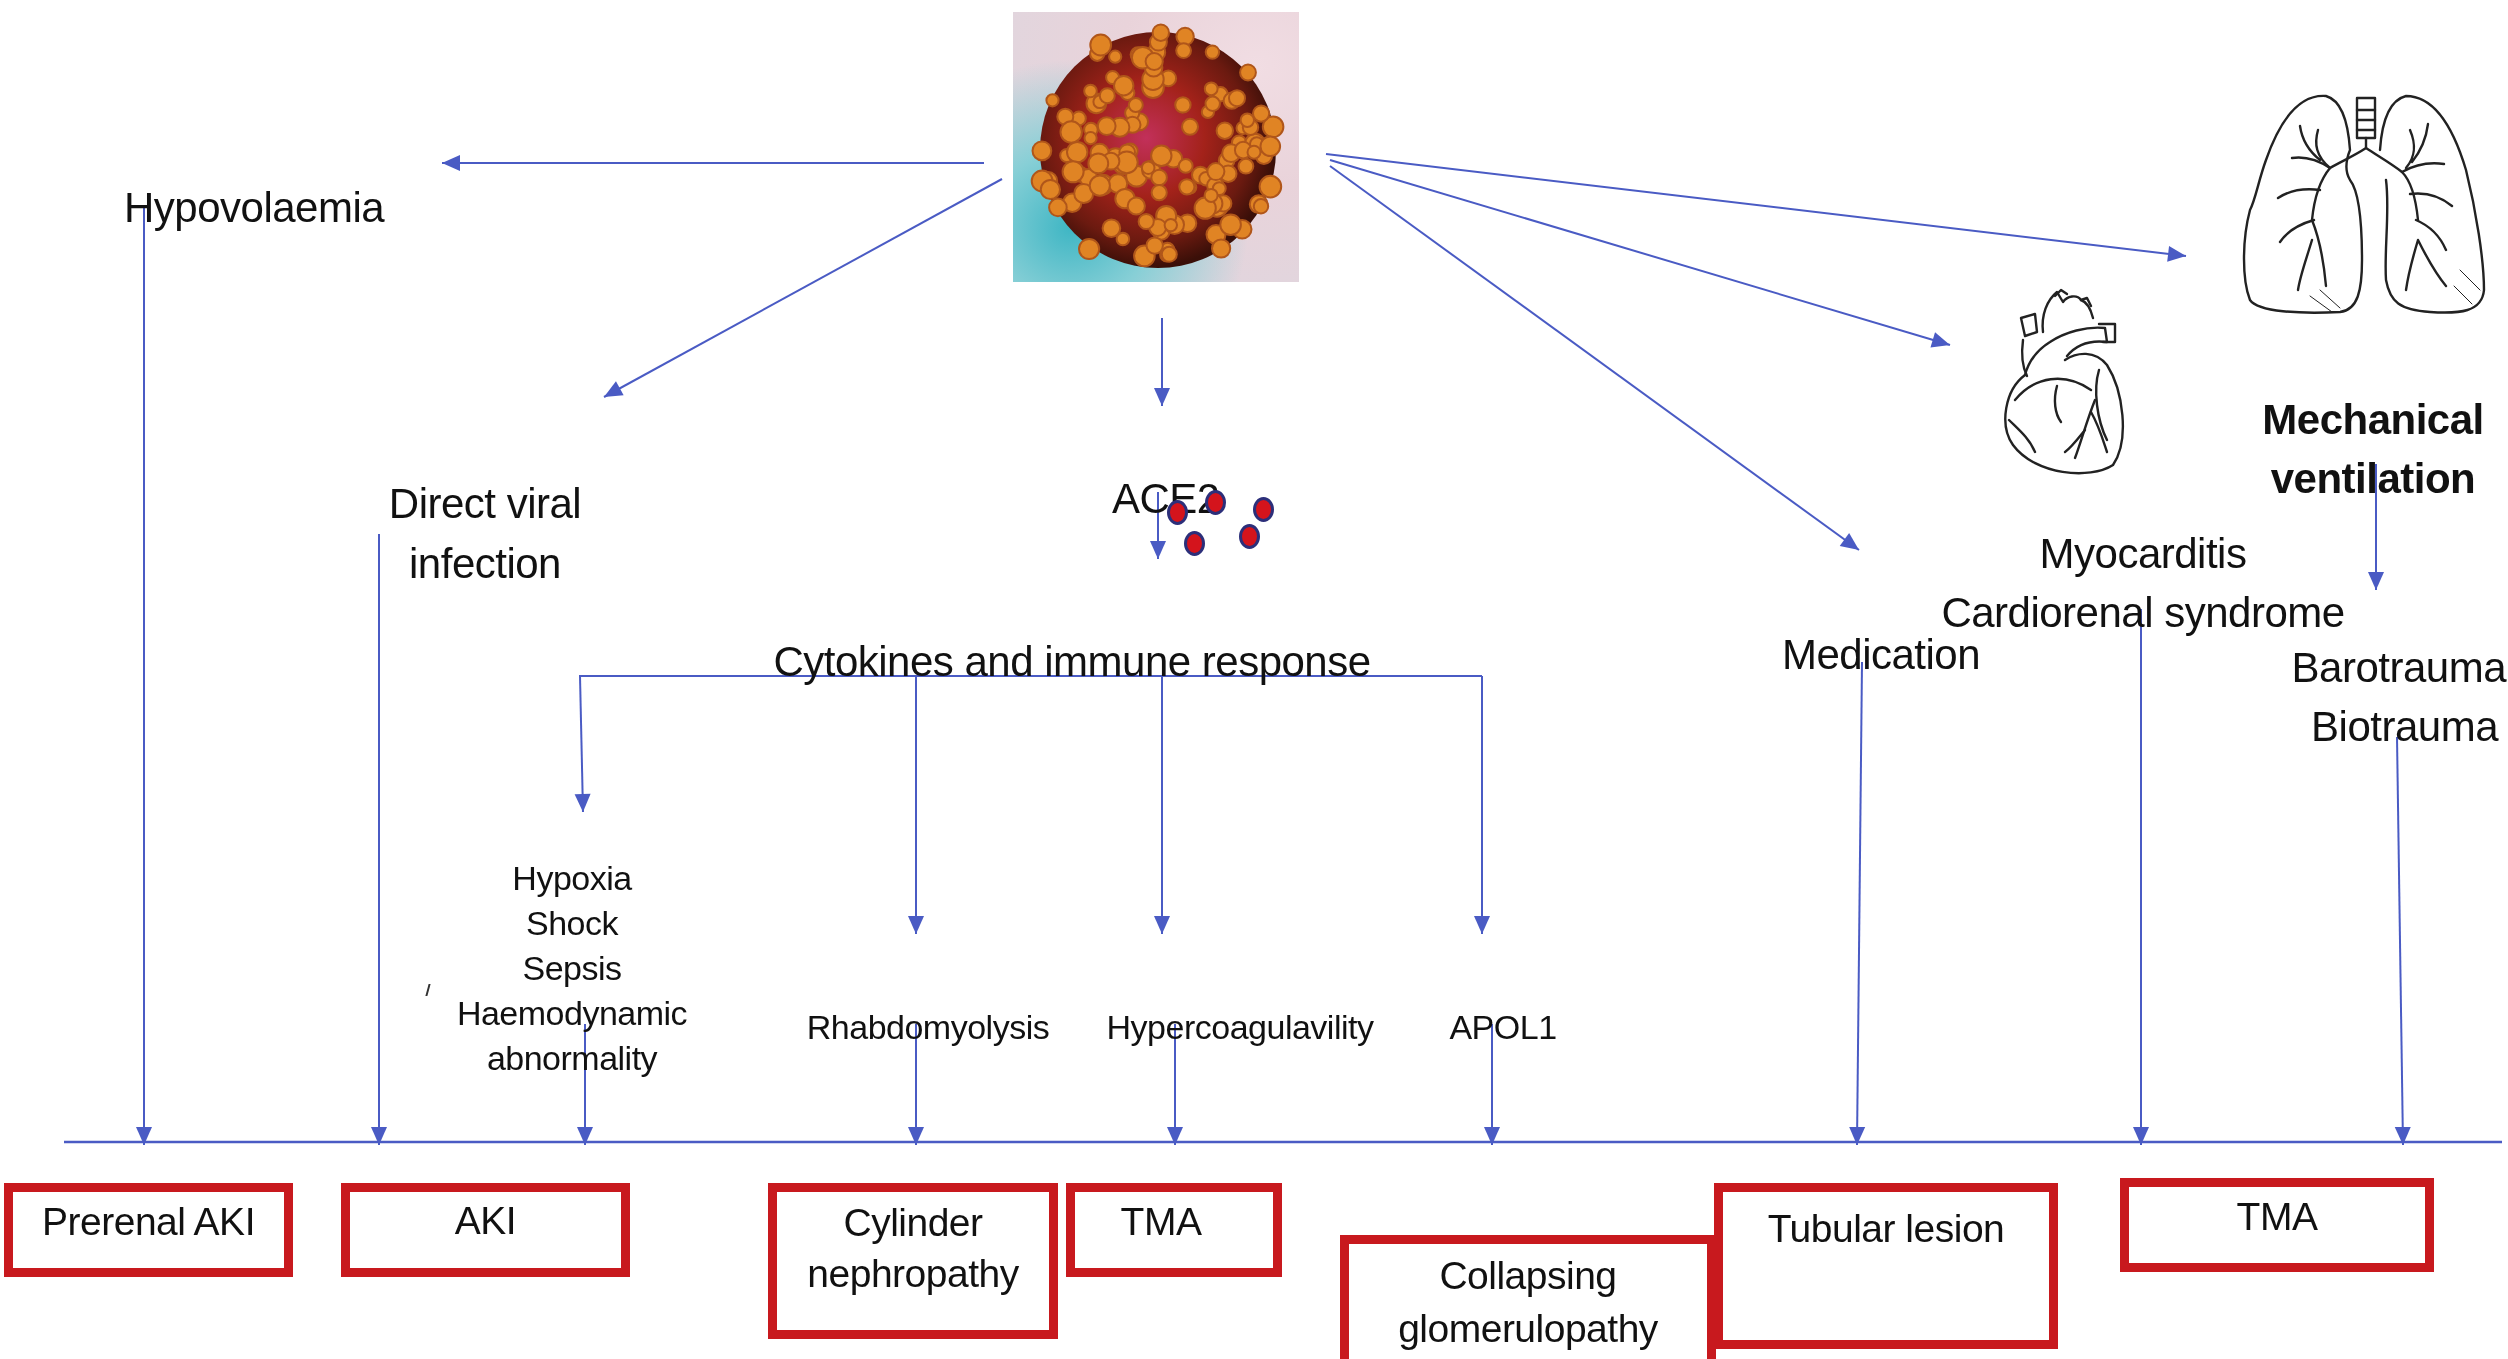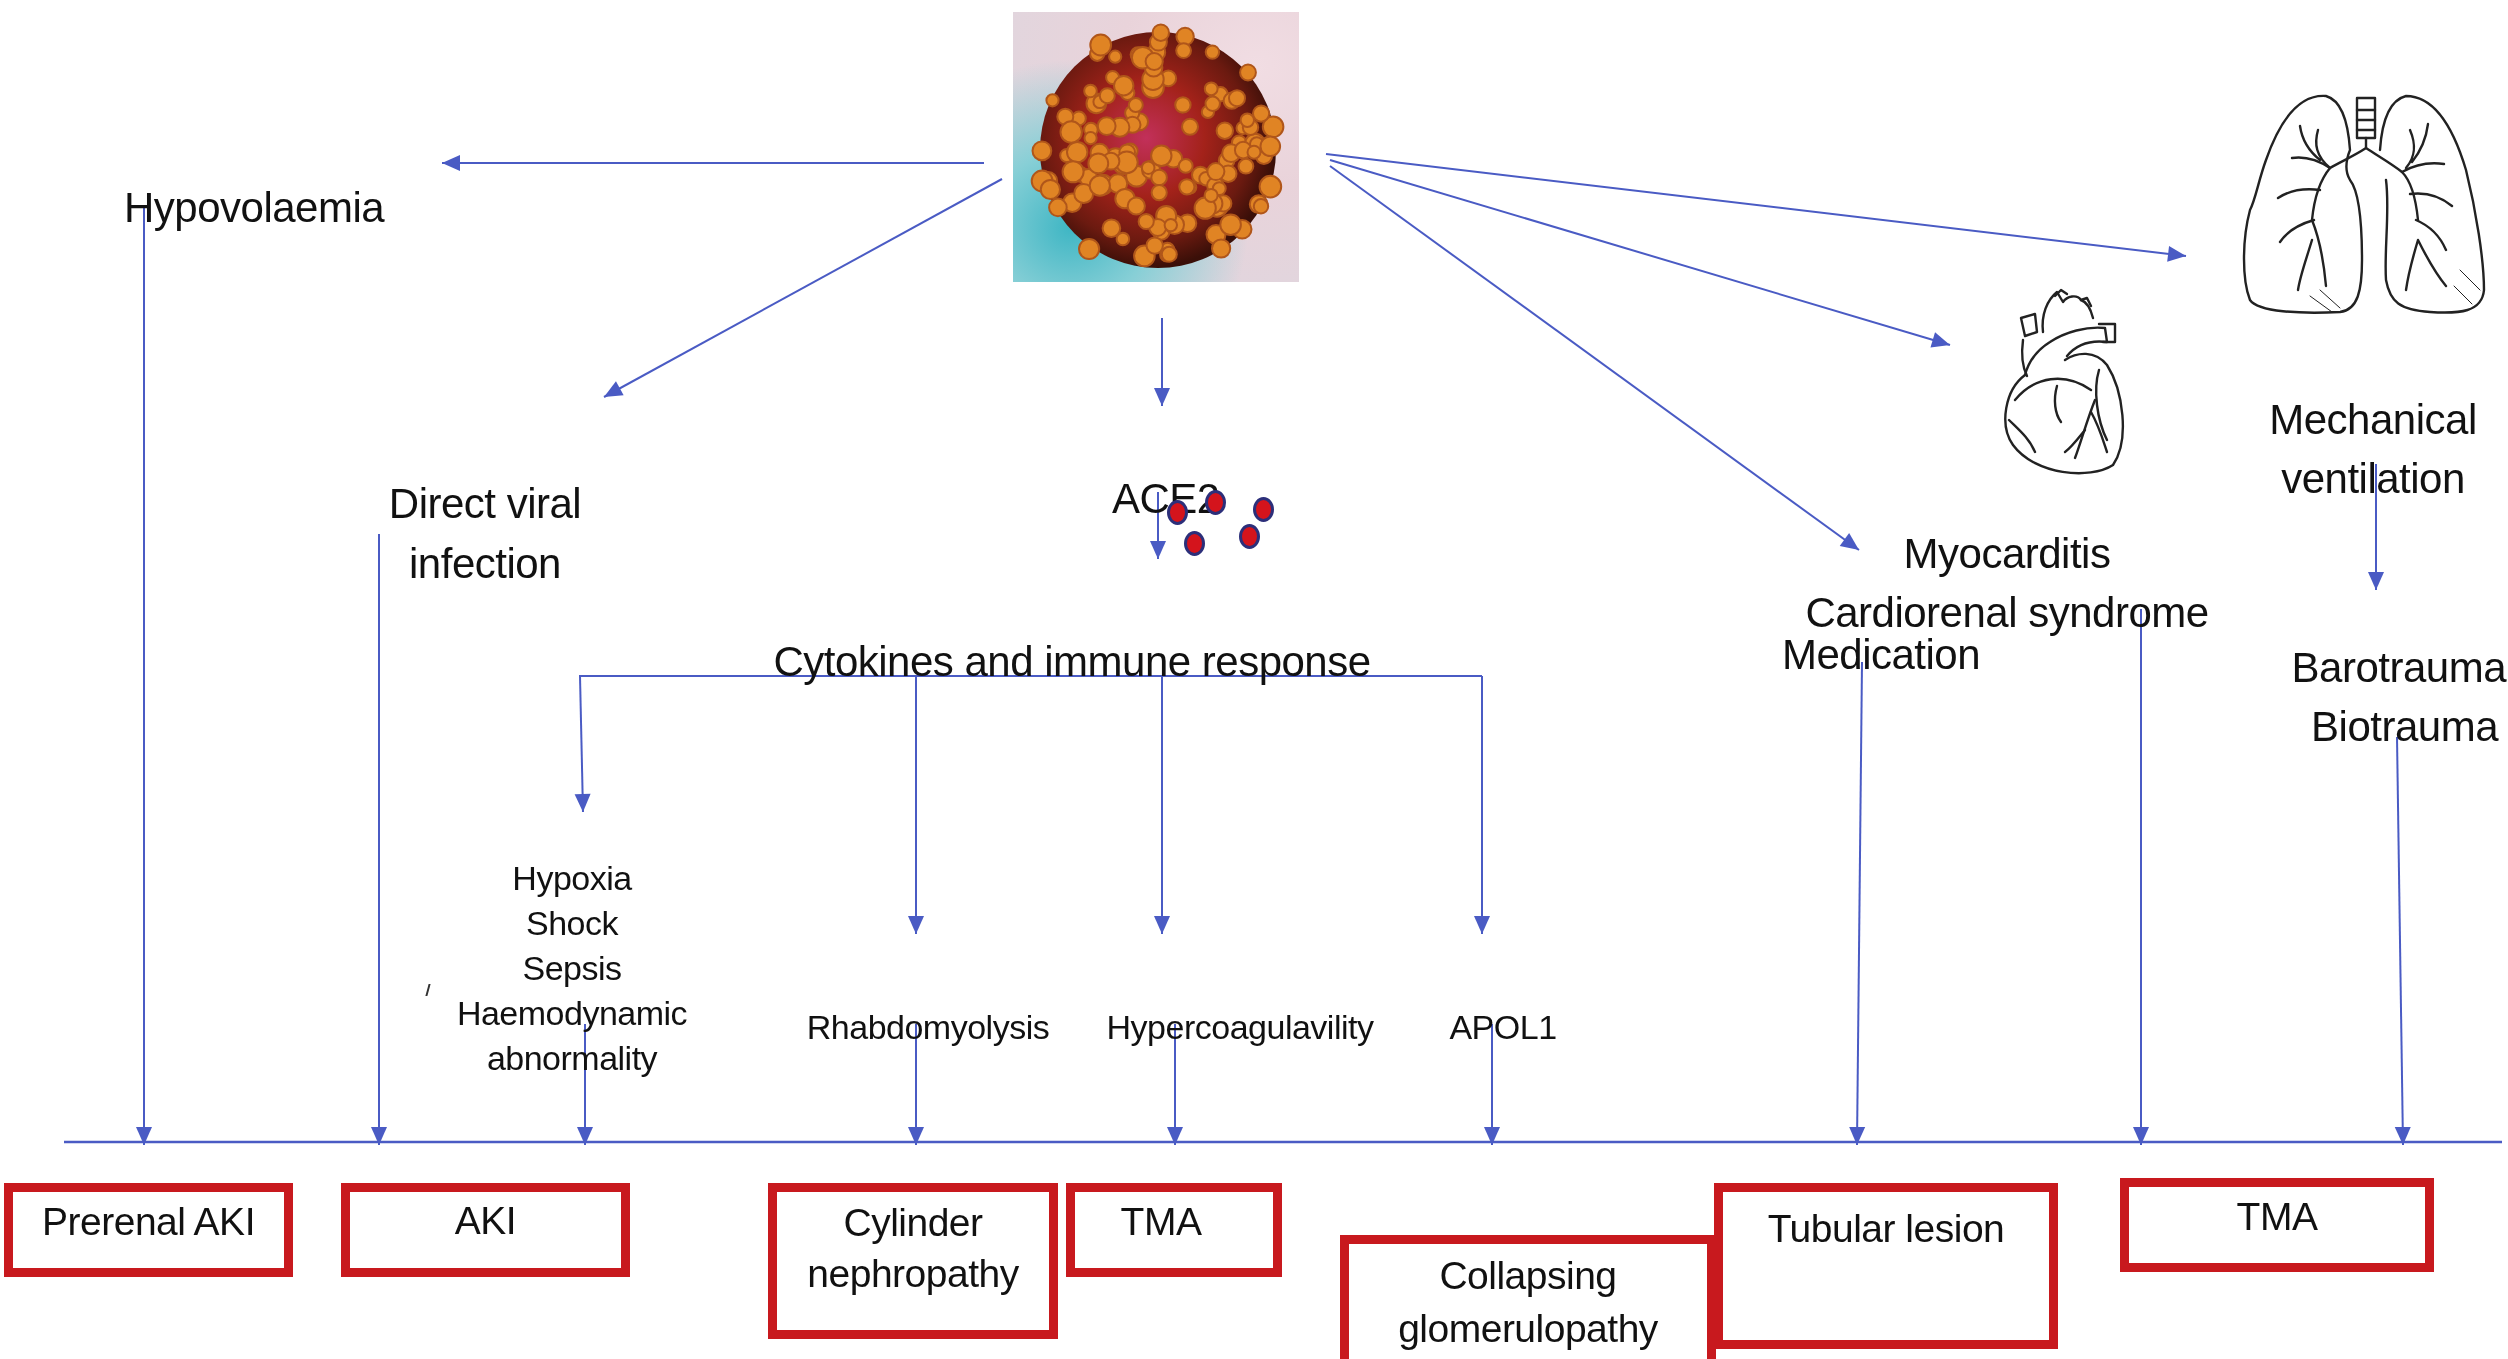--- a/index.html
+++ b/index.html
@@ -248,26 +248,26 @@
   <span class="line">abnormality</span>
 </div>
 <div style="position:absolute; left:427px; top:984px; width:2px; height:12px; background:#333; transform:skewX(-15deg);"></div>
 
 <div class="lbl sm" style="left:796px; top:966px; width:264px;">Rhabdomyolysis</div>
 <div class="lbl sm" style="left:1094px; top:966px; width:292px;">Hypercoagulavility</div>
 <div class="lbl sm" style="left:1443px; top:966px; width:120px;">APOL1</div>
 
 <div class="lbl lg" style="left:1776px; top:590px; width:210px;">Medication</div>
 
-<div class="lbl lg" style="left:1792px; top:480px; width:430px; line-height:59px;">
+<div class="lbl lg" style="left:1928px; top:480px; width:430px; line-height:59px;">
   <span class="line">Myocarditis</span>
   <span class="line">Cardiorenal syndrome</span>
 </div>
 
-<div class="lbl lg" style="left:2253px; top:346px; width:240px; line-height:59px;">
+<div class="lbl lg" style="left:2253px; top:346px; width:240px; line-height:59px;font-weight:bold;">
   <span class="line">Mechanical</span>
   <span class="line">ventilation</span>
 </div>
 
 <div class="lbl lg" style="left:2280px; top:594px; width:230px; line-height:59px;">
   <span class="line" style="text-align:right; padding-right:4px;">Barotrauma</span>
   <span class="line" style="text-align:right; padding-right:12px;">Biotrauma</span>
 </div>
 
 <svg style="position:absolute; left:1995px; top:280px;" width="135" height="200" viewBox="0 0 135 200" fill="none" stroke="#222" stroke-width="2.4" stroke-linejoin="round" stroke-linecap="round">

